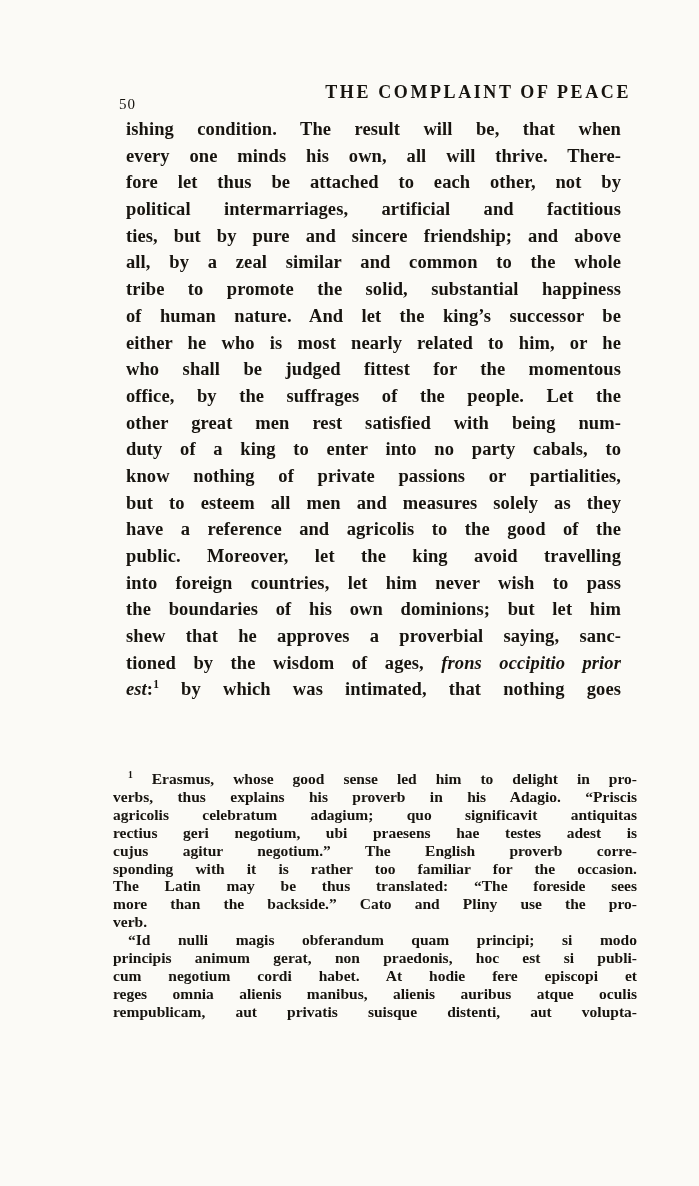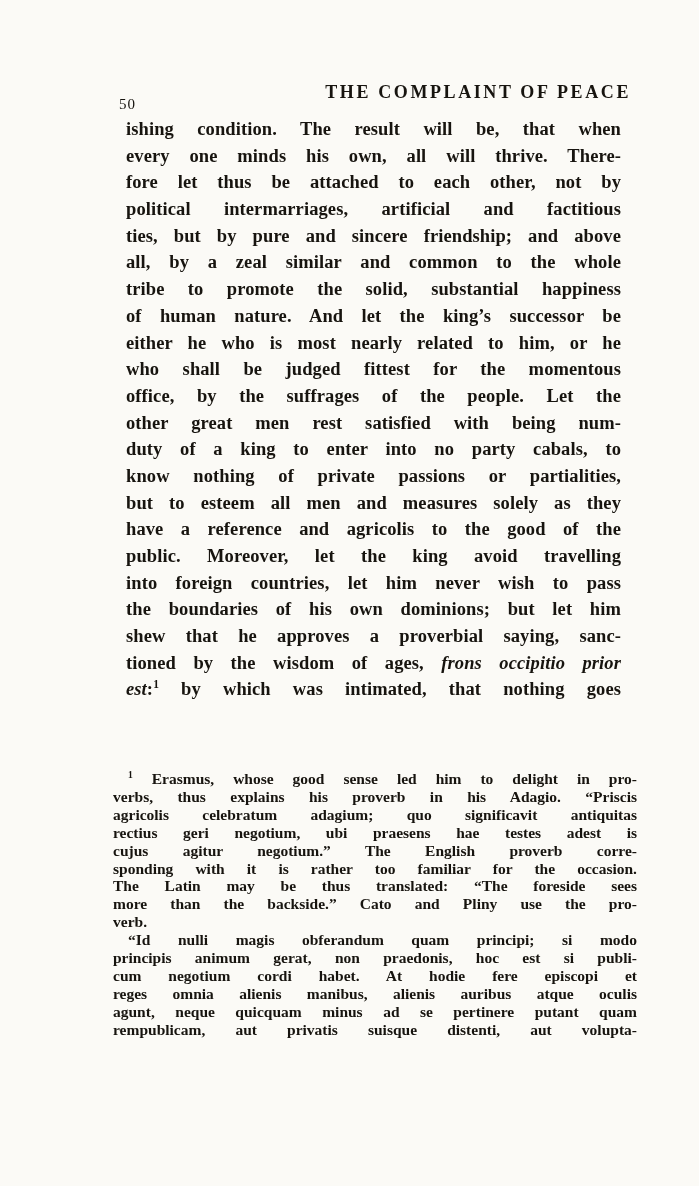--- a/index.html
+++ b/index.html
@@ -93,17 +93,16 @@
       <div class="line">rectius geri negotium, ubi praesens hae testes adest is</div>
       <div class="line">cujus agitur negotium.” The English proverb corre-</div>
       <div class="line">sponding with it is rather too familiar for the occasion.</div>
       <div class="line">The Latin may be thus translated: “The foreside sees</div>
       <div class="line">more than the backside.” Cato and Pliny use the pro-</div>
       <div class="line last">verb.</div>
       <div class="line indent">“Id nulli magis obferandum quam principi; si modo</div>
       <div class="line">principis animum gerat, non praedonis, hoc est si publi-</div>
       <div class="line">cum negotium cordi habet. At hodie fere episcopi et</div>
       <div class="line">reges omnia alienis manibus, alienis auribus atque oculis</div>
-      <div class="line">agunt, neque quicquam minus ad se pertinere putant quam</div>
       <div class="line">rempublicam, aut privatis suisque distenti, aut volupta-</div>
     </div>
 
 </div>
 
 </body></html>

